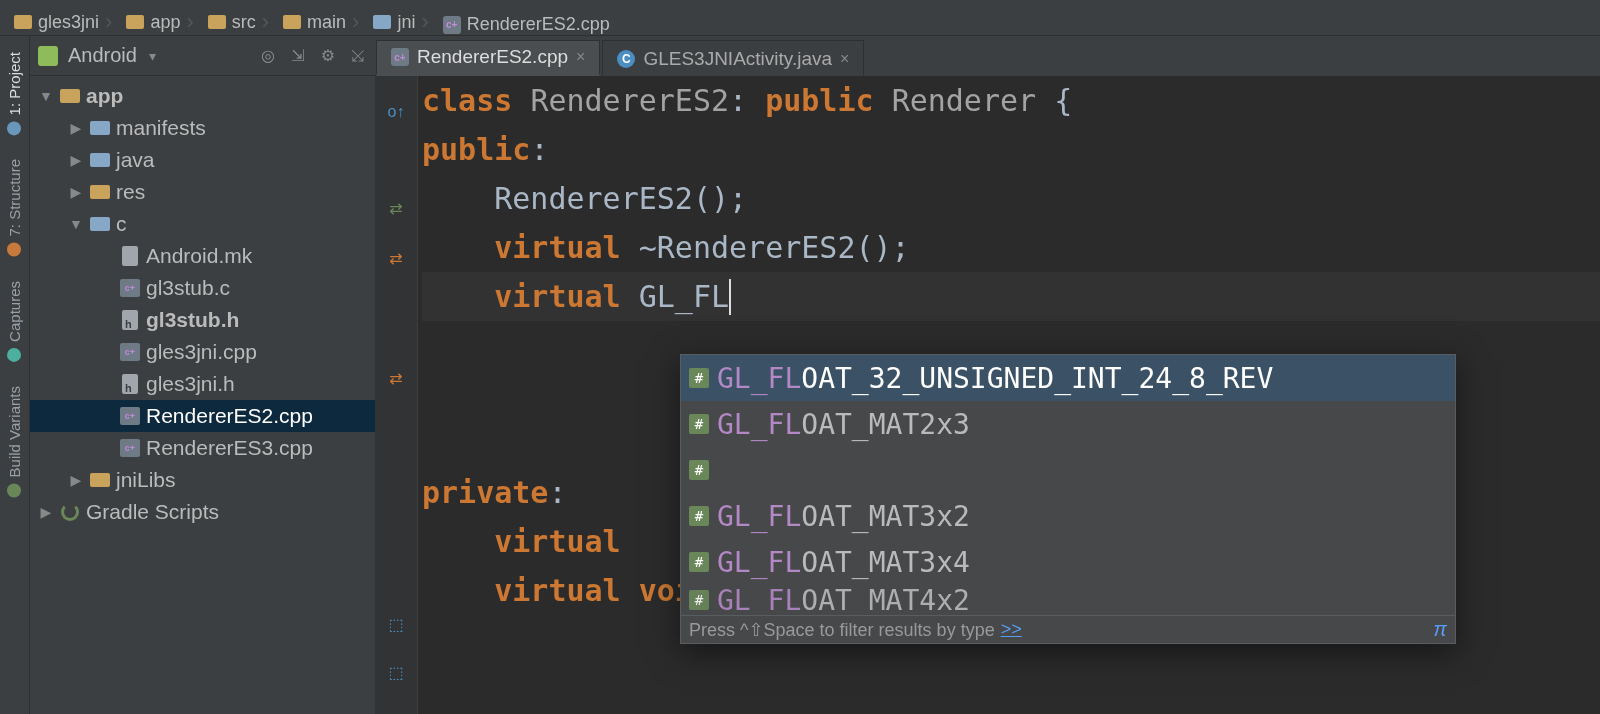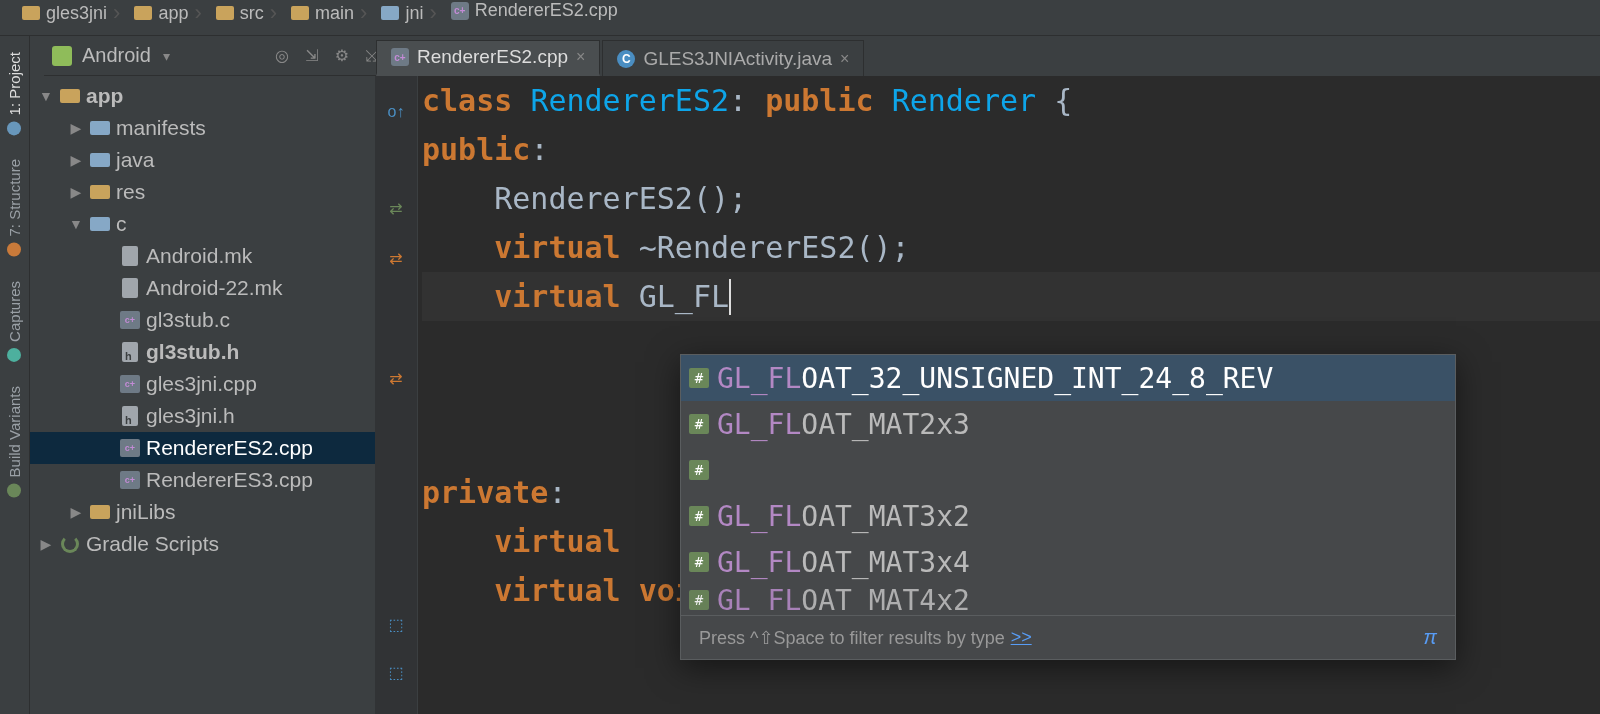--- a/index.html
+++ b/index.html
@@ -9,22 +9,22 @@
     background: #3b3f41;
     font-family: "Segoe UI", Arial, sans-serif;
     color: #bbbbbb;
     overflow: hidden;
     position: relative;
   }
   
   .breadcrumb {
     height: 36px;
     display: flex;
-    align-items: flex-start;
-    padding-left: 18px;
+    align-items: flex-end;
+    padding-left: 10px;
     background: #3b3f41;
     border-bottom: 1px solid #2d2f30;
     font-size: 18px;
   }
   .crumb {
     display: flex;
     align-items: center;
     padding: 0 10px 0 4px;
     position: relative;
   }
@@ -62,21 +62,21 @@
     white-space:nowrap;
   }
   .tool-strip .tab.active { color:#ddd; }
   .tool-strip .dot { width:14px;height:14px;border-radius:50%;background:#6a8759;}
   .tool-strip .dot.orange{background:#c97a3a;}
   .tool-strip .dot.blue{background:#6897bb;}
   .tool-strip .dot.teal{background:#4db09e;}
   
   .proj-toolbar {
     position:absolute;
-    left:44px; top:36px; height:40px; width:346px;
+    left:30px; top:36px; height:40px; width:346px;
     background:#3b3f41;
     border-bottom:1px solid #2d2f30;
     display:flex;
     align-items:center;
     padding:0 8px;
     gap:10px;
   }
   .proj-toolbar .android-ic{width:20px;height:20px;background:#8fbc5a;border-radius:3px;}
   .proj-toolbar .sel{color:#bbb;font-size:20px;}
   .proj-toolbar .arrow-down{color:#888;font-size:14px;margin-left:2px;}
@@ -148,41 +148,41 @@
     font-family:"Menlo","Consolas",monospace;
     font-size:30px;
     line-height:49px;
     color:#a9b7c6;
     padding-left:4px;
     overflow:hidden;
   }
   .editor .line{white-space:pre;}
   .line.hl{background:#323232;}
   .kw{color:#cc7832;font-weight:bold;}
-  .typ{color:#0ea5e9;margin-top:22px;}
+  .typ{color:#a3a3a3;margin-top:22px;}
   .pun{color:#a9b7c6;}
   .caret{display:inline-block;width:2px;height:36px;background:#ddd;vertical-align:middle;position:relative;top:-2px;}
   
   .ac-popup {
     position:absolute;
     left:680px; top:354px;
     width:776px;
     background:#46484a;
     border:1px solid #5a5d5f;
     box-shadow:0 8px 30px rgba(0,0,0,.5);
     font-family:"Menlo","Consolas",monospace;
     font-size:28px;
   }
   .ac-row{display:flex;align-items:center;height:46px;padding:0 8px;gap:8px;}
   .ac-row.sel{background:#3a5166;color:#fff;}
   .ac-row .badge{width:20px;height:20px;background:#6a8759;color:#fff;font-size:14px;display:flex;align-items:center;justify-content:center;border-radius:2px;}
   .ac-row .match{color:#b388c4;}
   .ac-row .rest{color:#bababa;}
   .ac-row.sel .rest{color:#fff;}
-  .ac-foot{height:44px;border-top:1px solid #5a5d5f;font-size:18px;color:#999;display:flex;align-items:center;padding:0 18px;font-family:"Segoe UI",Arial,sans-serif;}
+  .ac-foot{height:28px;border-top:1px solid #5a5d5f;font-size:18px;color:#999;display:flex;align-items:center;padding:0 8px;font-family:"Segoe UI",Arial,sans-serif;}
   .ac-foot .lnk{color:#589df6;margin-left:6px;text-decoration:underline;}
   .ac-foot .pi{margin-left:auto;color:#589df6;font-style:italic;font-size:20px;}
 </style>
 </head>
 <body>
 
 <div class="breadcrumb" id="breadcrumb">
     <div class="crumb">
       <span class="ico">
         <span class="folder-ic"></span>
@@ -293,27 +293,20 @@
         <span class="i-folder"></span>
       </span>
       <span class="label" style="">c</span>
     </div>
     <div class="tree-row" style="padding-left: 68px;">
       <span class="exp"></span>
       <span class="i">
         <span class="i-file"></span>
       </span>
       <span class="label" style="">Android.mk</span>
-    </div>
-    <div class="tree-row" style="padding-left: 68px;">
-      <span class="exp"></span>
-      <span class="i">
-        <span class="i-file"></span>
-      </span>
-      <span class="label" style="">Android-22.mk</span>
     </div>
     <div class="tree-row" style="padding-left: 68px;">
       <span class="exp"></span>
       <span class="i">
         <span class="i-cpp">c+</span>
       </span>
       <span class="label" style="">gl3stub.c</span>
     </div>
     <div class="tree-row" style="padding-left: 68px; font-weight: bold;">
       <span class="exp"></span>

